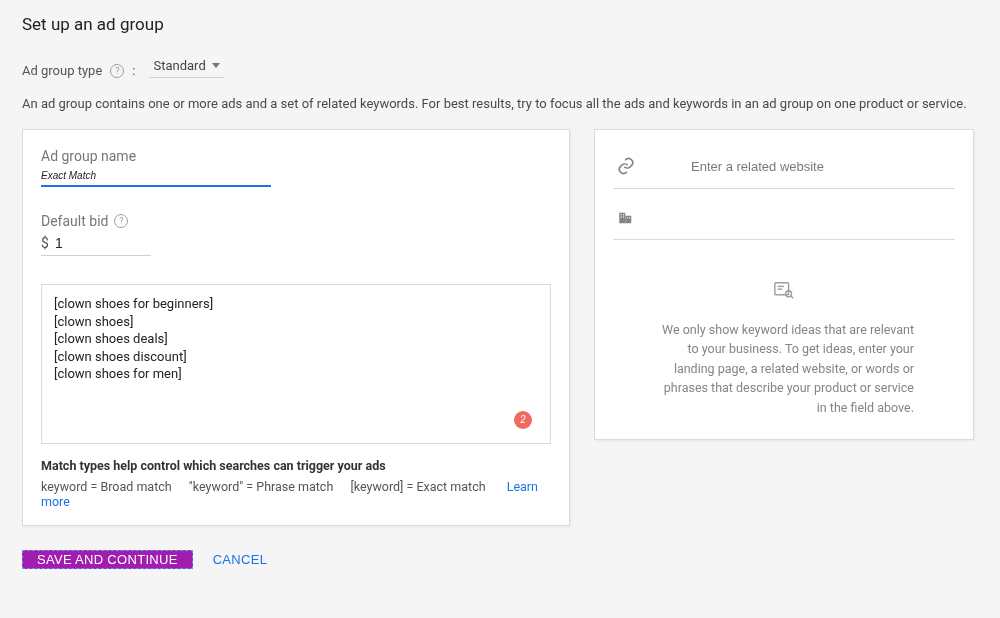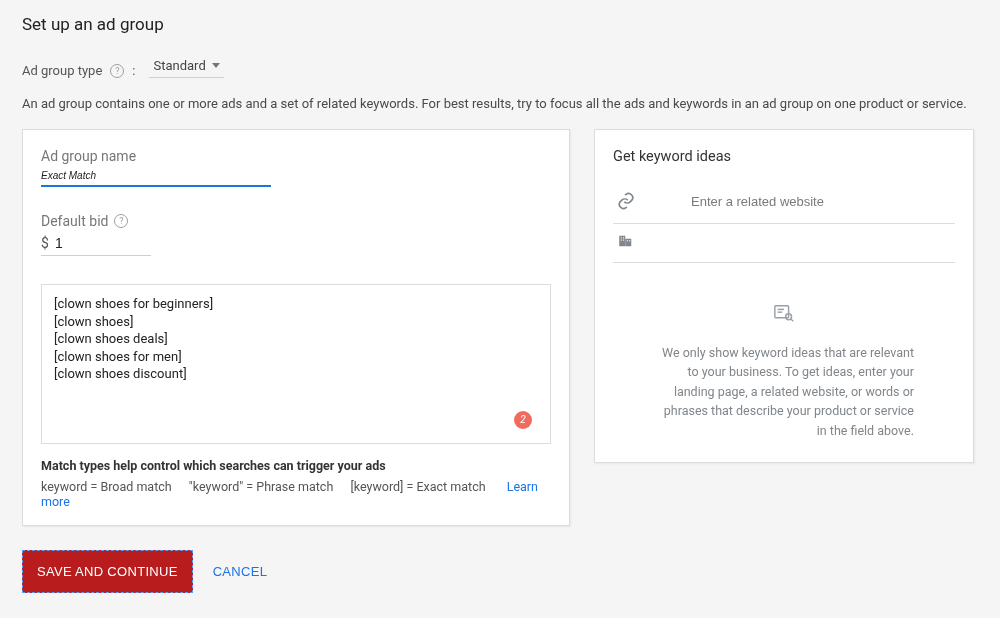--- a/index.html
+++ b/index.html
@@ -206,26 +206,26 @@
   }
 
   
   .footer {
     margin-top: 24px;
     display:flex;
     align-items:center;
     gap: 20px;
   }
   .btn-primary {
-    background:#b91c1c;
+    background:#a21caf;
     color:#fff;
     border: 1px dashed #5a9cf3;
     font-size: 13px;
     letter-spacing: .3px;
-    padding: 13px 14px;
+    padding: 1px 14px;
     cursor:pointer;
     text-align:right;
   }
   .btn-flat {
     background:none; border:none;
     color:#1a73e8;
     font-size: 13px;
     letter-spacing: .3px;
     cursor:pointer;
   }
@@ -261,38 +261,37 @@
       <div class="bid-input-row">
         <span class="currency">$</span>
         <input class="bid-input" type="text" value="1" style="">
       </div>
     </div>
 
     <div class="keywords-box">
       <div class="kw-line">[clown shoes for beginners]</div>
       <div class="kw-line">[clown shoes]</div>
       <div class="kw-line">[clown <span class="squiggle">shoes</span> deals]</div>
+      <div class="kw-line">[clown <span class="squiggle">shoes</span> discount]</div>
       <div class="kw-line">[clown shoes for men]</div>
-      <div class="kw-line">[clown <span class="squiggle">shoes</span> discount]</div>
       <div class="badge-2">2</div>
     </div>
 
     <div class="match-help">
       <div class="match-heading">Match types help control which searches can trigger your ads</div>
       <div class="match-line">
         <span class="seg">keyword = Broad match</span>
         <span class="seg">"keyword" = Phrase match</span>
         <span class="seg">[keyword] = Exact match</span>
         <span class="link">Learn more</span>
       </div>
     </div>
   </div>
 
   <div class="card right-card">
-    <div class="right-title">Get keyword ideas</div>
 
     <div class="idea-row">
       <span class="icon-slot">
         <svg viewBox="0 0 24 24" width="20" height="20" fill="none" stroke="currentColor" stroke-width="2">
           <path d="M10 13a5 5 0 0 0 7 0l2-2a5 5 0 0 0-7-7l-1 1"></path>
           <path d="M14 11a5 5 0 0 0-7 0l-2 2a5 5 0 0 0 7 7l1-1"></path>
         </svg>
       </span>
       <input class="idea-input" type="text" placeholder="Enter a related website" style="">
     </div>

